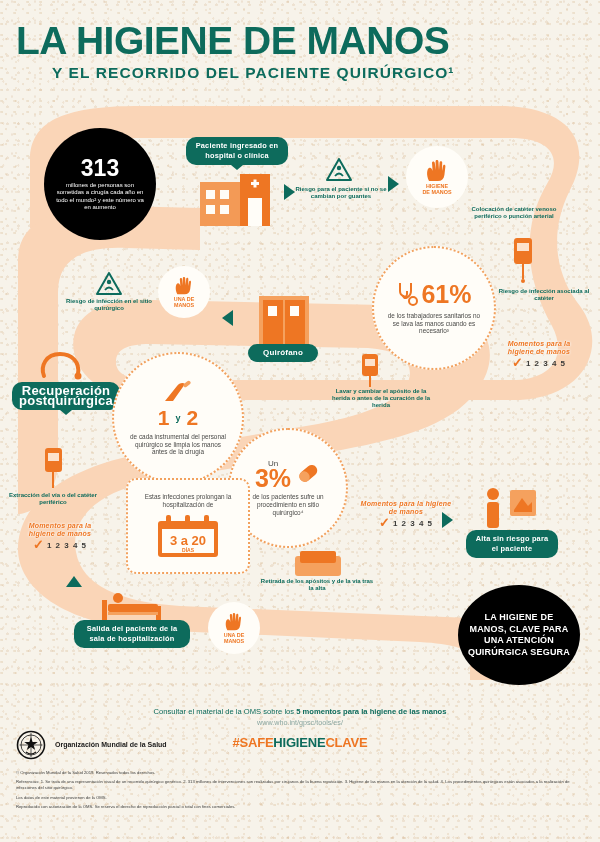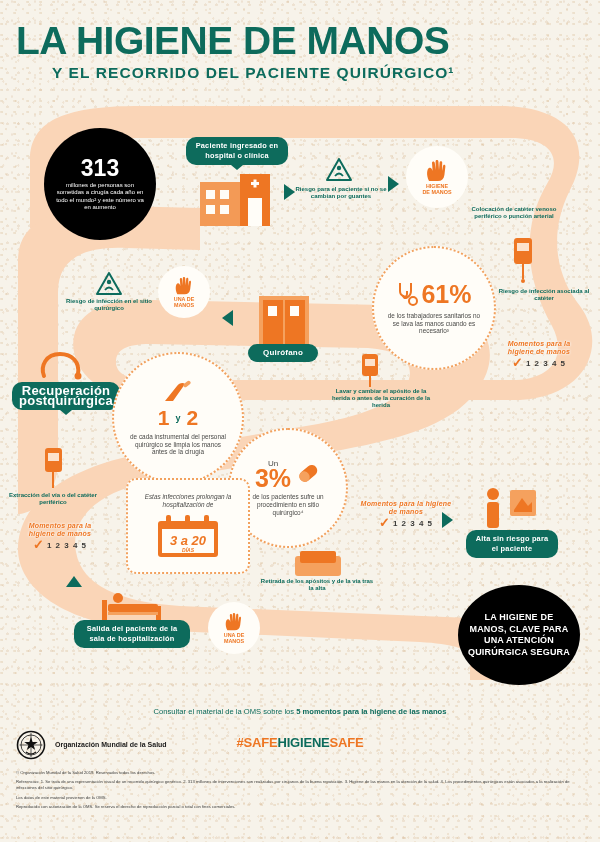--- a/index.html
+++ b/index.html
@@ -301,21 +301,21 @@
         <div class="bignum" style="font-size:25px;line-height:22px;">3%</div>
       </div>
       <svg width="26" height="26" viewBox="0 0 26 26">
         <rect x="3" y="8" width="20" height="11" rx="5.5" transform="rotate(-40 13 13)" fill="#ee7623"></rect>
         <rect x="3" y="8" width="10" height="11" rx="5.5" transform="rotate(-40 13 13)" fill="#f5a15e"></rect>
       </svg>
     </div>
     <div class="cap" style="margin-top:4px;width:92px;">de los pacientes sufre un procedimiento en sitio quirúrgico⁴</div>
   </div>
 
-  <div class="dotcircle" style="left:126px;top:478px;width:124px;height:96px;border-radius:10px;font-style:italic;">
+  <div class="dotcircle" style="left:126px;top:478px;width:124px;height:96px;border-radius:10px;">
     <div class="cap" style="width:100px;">Estas infecciones prolongan la hospitalización de</div>
     <svg width="66" height="46" viewBox="0 0 66 46" style="margin-top:4px;">
       <rect x="3" y="8" width="60" height="36" rx="3" fill="#ee7623"></rect>
       <rect x="7" y="16" width="52" height="24" fill="#fffdf8"></rect>
       <rect x="11" y="2" width="5" height="10" rx="2" fill="#ee7623"></rect>
       <rect x="30" y="2" width="5" height="10" rx="2" fill="#ee7623"></rect>
       <rect x="49" y="2" width="5" height="10" rx="2" fill="#ee7623"></rect>
       <text x="33" y="32" text-anchor="middle" fill="#ee7623" font-size="13" font-weight="bold" font-family="Liberation Sans, sans-serif">3 a 20</text>
       <text x="33" y="38.5" text-anchor="middle" fill="#ee7623" font-size="5" font-weight="bold" font-family="Liberation Sans, sans-serif">DÍAS</text>
     </svg>
@@ -362,35 +362,36 @@
   <div class="gbox noarrow" style="left:466px;top:530px;width:92px;">Alta sin riesgo para el paciente</div>
 
   <div class="arrow arr-r abs" style="left:442px;top:512px;"></div>
 
   <div class="ocircle" style="left:458px;top:585px;width:122px;height:100px;border-radius:50%;padding:8px;">
     <div style="font-size:9px;font-weight:bold;line-height:11.5px;letter-spacing:.2px;">LA HIGIENE DE MANOS, CLAVE PARA UNA ATENCIÓN QUIRÚRGICA SEGURA</div>
   </div>
 
   <div class="abs" id="footline">
     <span>Consultar el material de la OMS sobre los </span><b>5 momentos para la higiene de las manos</b>
+    <div id="fweb">www.who.int/gpsc/tools/es/</div>
   </div>
 
   <div class="abs" id="whoblock">
     <svg width="34" height="30" viewBox="0 0 34 30">
       <circle cx="15" cy="15" r="13.5" fill="none" stroke="#111" stroke-width="1.6"></circle>
       <circle cx="15" cy="15" r="10" fill="none" stroke="#111" stroke-width=".8"></circle>
       <path d="M15 3 L15 27 M3.5 15 L26.5 15" stroke="#111" stroke-width=".7"></path>
       <path d="M15 7 L16.6 12 L21.8 12 L17.6 15 L19.2 20 L15 17 L10.8 20 L12.4 15 L8.2 12 L13.4 12 Z" fill="#111"></path>
       <path d="M10 22 q5 4 10 0" fill="none" stroke="#111" stroke-width="1.2"></path>
     </svg>
     <div id="whotxt">Organización Mundial de la Salud</div>
   </div>
 
   <div class="abs" id="hashtag">
-    <span style="color:#ee7623;">#SAFE</span><span style="color:#0d6b5c;">HIGIENE</span><span style="color:#ee7623;">SAFE</span>
+    <span style="color:#ee7623;">#SAFE</span><span style="color:#0d6b5c;">HIGIENE</span><span style="color:#ee7623;">CLAVE</span>
   </div>
 
 
   <div class="abs" id="fineprint">
     <p>© Organización Mundial de la Salud 2019. Reservados todos los derechos.</p>
     <p>Referencias: 1. Se trata de una representación visual de un recorrido quirúrgico genérico. 2. 313 millones de intervenciones son realizadas por cirujanos de la buena reputación. 3. Higiene de las manos en la atención de la salud. 4. Los procedimientos quirúrgicos están asociados a la realización de infecciones del sitio quirúrgico.</p>
     <p>Los datos de este material provienen de la OMS.</p>
     <p>Reproducido con autorización de la OMS. Se reserva el derecho de reproducción parcial o total con fines comerciales.</p>
   </div>
 

